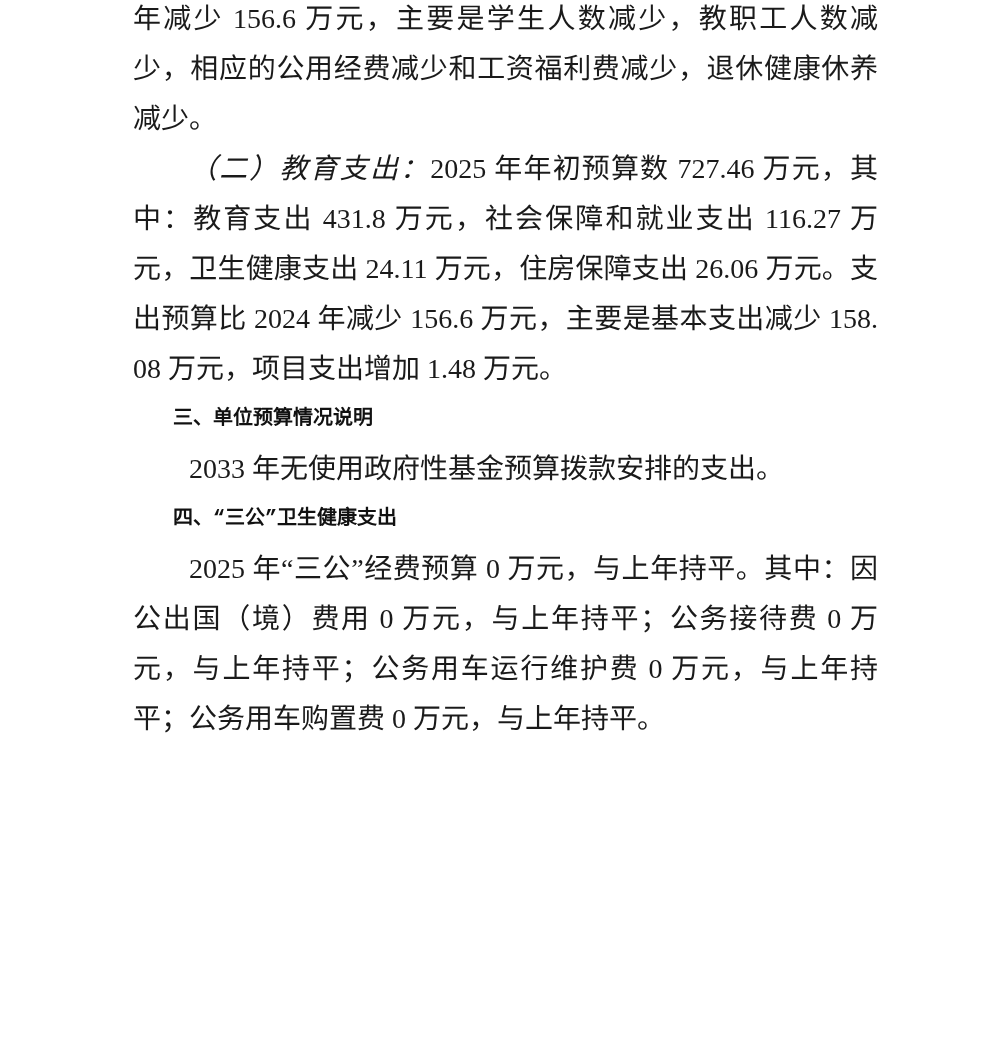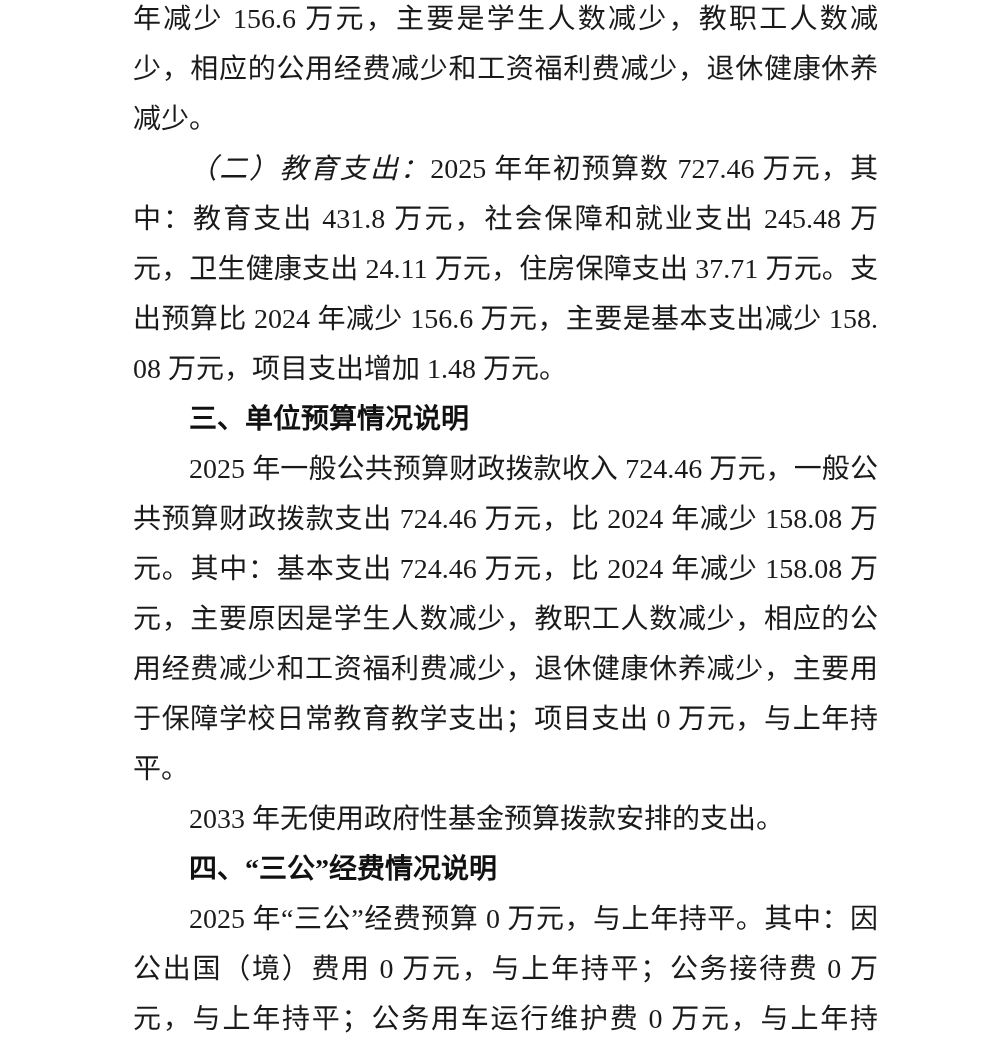--- a/index.html
+++ b/index.html
@@ -29,44 +29,43 @@
     text-align: justify;
     text-justify: inter-ideograph;
     text-indent: 2em;
     word-break: break-all;
   }
   .para.continued {
     text-indent: 0;
   }
   .heading {
     margin: 0;
-    font-family: Liberation Serif, serif;
+    font-family: Liberation Mono, monospace;
     font-weight: bold;
-    font-size: 28px;
+    font-size: 20px;
     line-height: 50px;
     color: #111111;
     text-indent: 2em;
   }
   .lead-kai {
     font-style: oblique;
     letter-spacing: 1px;
   }
 </style>
 </head>
 <body>
 
 <div class="page">
 
   <p class="para continued">年减少 156.6 万元，主要是学生人数减少，教职工人数减少，相应的公用经费减少和工资福利费减少，退休健康休养减少。</p>
 
-  <p class="para"><span class="lead-kai">（二）教育支出：</span><span>2025 年年初预算数 727.46 万元，其中：教育支出 431.8 万元，社会保障和就业支出 245.48 万元，卫生健康支出 24.11 万元，住房保障支出 37.71 万元。支出预算比 2024 年减少 156.6 万元，主要是基本支出减少 158.08 万元，项目支出增加 1.48 万元。</span></p>
+  <p class="para"><span class="lead-kai">（二）教育支出：</span><span>2025 年年初预算数 727.46 万元，其中：教育支出 431.8 万元，社会保障和就业支出 116.27 万元，卫生健康支出 24.11 万元，住房保障支出 26.06 万元。支出预算比 2024 年减少 156.6 万元，主要是基本支出减少 158.08 万元，项目支出增加 1.48 万元。</span></p>
 
   <h2 class="heading">三、单位预算情况说明</h2>
 
-  <p class="para">2025 年一般公共预算财政拨款收入 724.46 万元，一般公共预算财政拨款支出 724.46 万元，比 2024 年减少 158.08 万元。其中：基本支出 724.46 万元，比 2024 年减少 158.08 万元，主要原因是学生人数减少，教职工人数减少，相应的公用经费减少和工资福利费减少，退休健康休养减少，主要用于保障学校日常教育教学支出；项目支出 0 万元，与上年持平。</p>
 
   <p class="para">2033 年无使用政府性基金预算拨款安排的支出。</p>
 
-  <h2 class="heading">四、“三公”经费情况说明</h2>
+  <h2 class="heading">四、“三公”卫生健康支出</h2>
 
   <p class="para">2025 年“三公”经费预算 0 万元，与上年持平。其中：因公出国（境）费用 0 万元，与上年持平；公务接待费 0 万元，与上年持平；公务用车运行维护费 0 万元，与上年持平；公务用车购置费 0 万元，与上年持平。</p>
 
 </div>
 
 </body></html>

